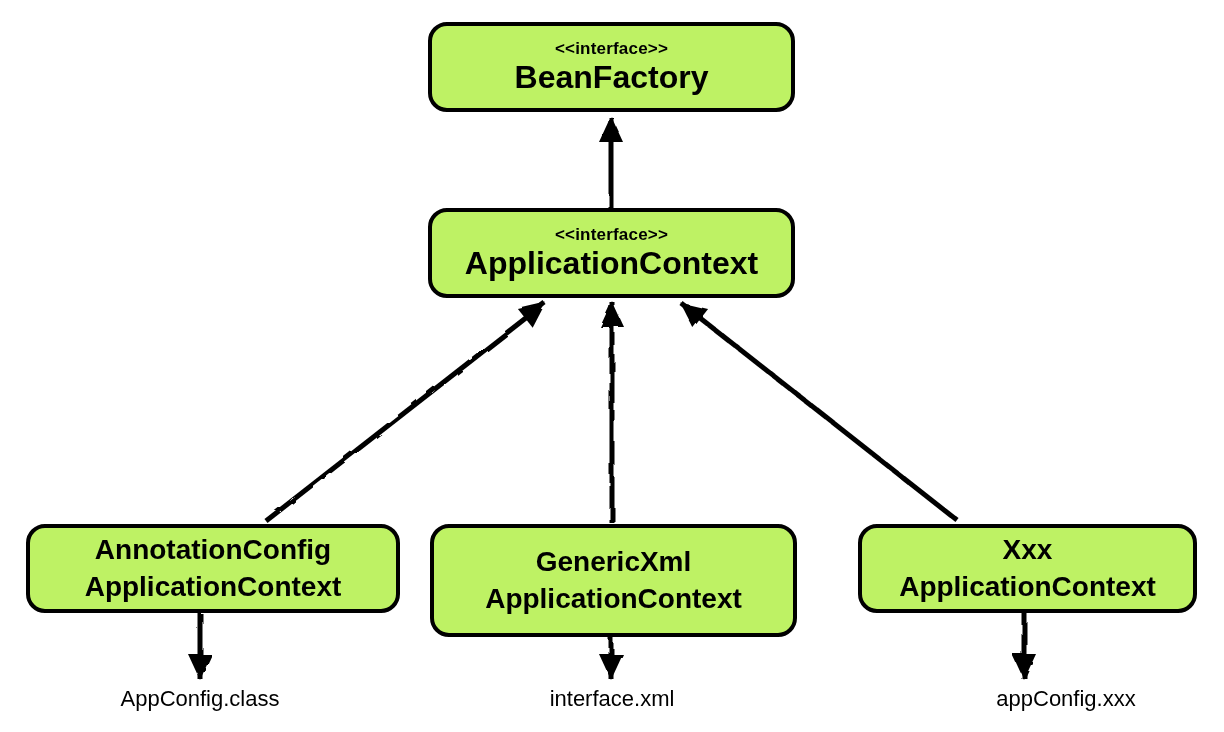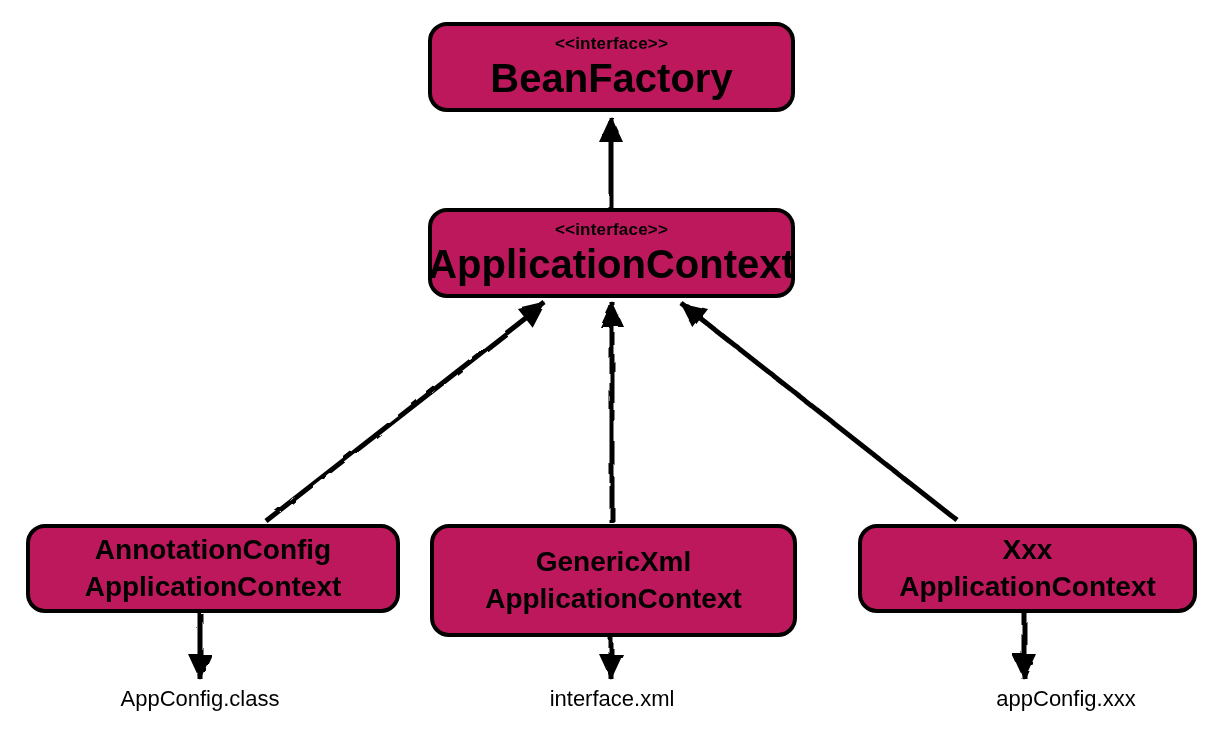--- a/index.html
+++ b/index.html
@@ -12,37 +12,37 @@
     color: #000;
   }
   .arrow-layer {
     position: absolute; left: 0; top: 0;
     width: 1224px; height: 732px;
     pointer-events: none;
   }
   .node {
     position: absolute;
     box-sizing: border-box;
-    background: #be185d;
+    background: #bef264;
     border: 4px solid #000000;
     border-radius: 19px;
     display: flex;
     flex-direction: column;
     align-items: center;
     justify-content: center;
     text-align: center;
   }
   .stereotype {
     font-size: 17px;
     font-weight: 700;
     line-height: 1.25;
     letter-spacing: 0.2px;
   }
   .iface-name {
-    font-size: 40px;
+    font-size: 32px;
     font-weight: 700;
     line-height: 1.15;
     white-space: nowrap;
   }
   .impl-line {
     font-size: 28px;
     font-weight: 700;
     line-height: 1.32;
     white-space: nowrap;
   }

